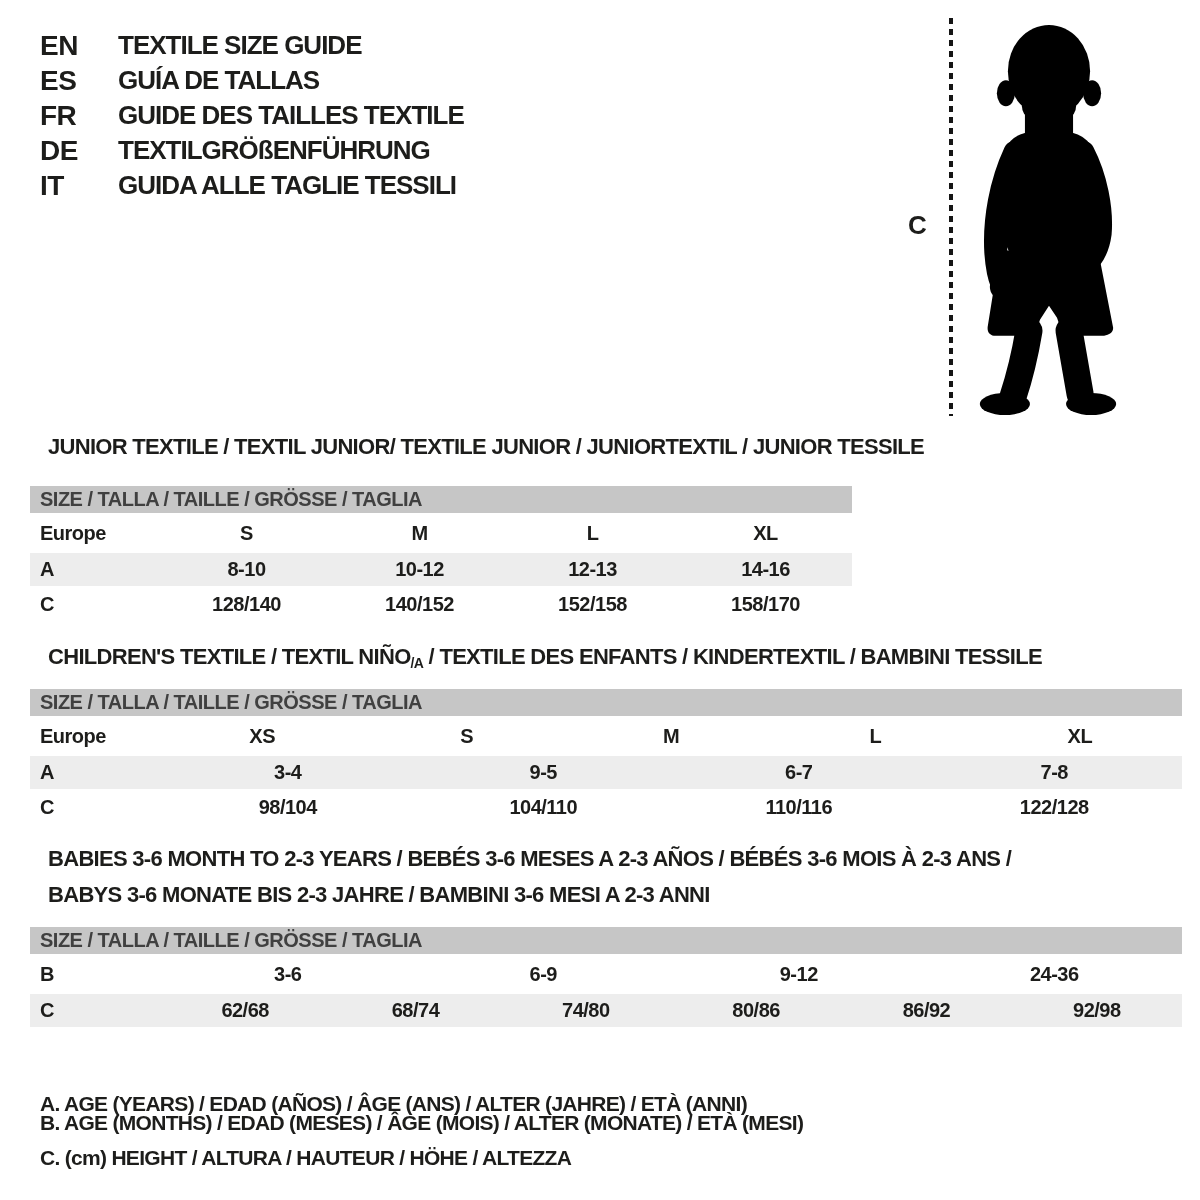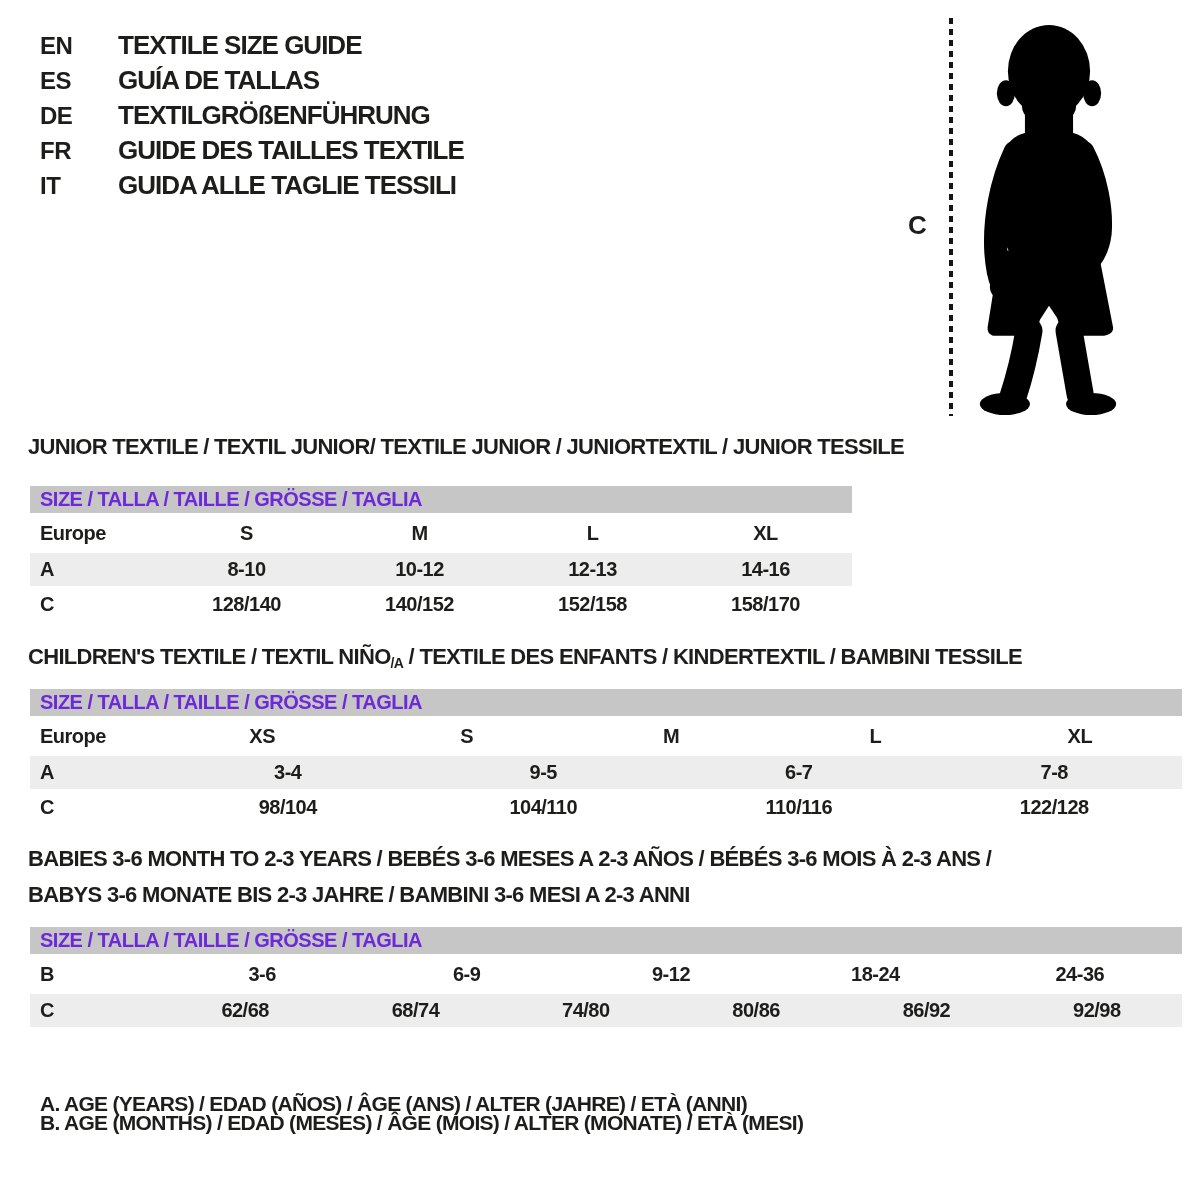--- a/index.html
+++ b/index.html
@@ -4,36 +4,36 @@
 <style>
   html,body{margin:0;padding:0;background:#fff;}
   #canvas{
     position:relative;width:1200px;height:1200px;background:#ffffff;overflow:hidden;
     font-family:"Liberation Sans","DejaVu Sans",sans-serif;
     color:#1d1d1b;-webkit-font-smoothing:antialiased;
   }
   
   .lang-block{position:absolute;left:40px;top:28px;}
   .lang-row{display:flex;height:35px;line-height:35px;}
-  .lang-code{width:78px;font-size:24px;font-weight:700;letter-spacing:-0.5px;}
+  .lang-code{width:78px;font-size:28px;font-weight:700;letter-spacing:-0.5px;}
   .lang-title{font-size:26px;font-weight:700;letter-spacing:-1px;}
   
   .dash-line{
     position:absolute;left:949px;top:18px;width:4px;height:398px;
     background:repeating-linear-gradient(to bottom,#151515 0 6px,transparent 6px 11px);
   }
   .c-label{position:absolute;left:908px;top:210px;font-size:26px;font-weight:700;}
   .silhouette{position:absolute;left:960px;top:14px;}
   
-  .sec-heading{position:absolute;left:28px;font-size:22px;font-weight:700;letter-spacing:-0.7px;white-space:nowrap;}
+  .sec-heading{position:absolute;left:48px;font-size:22px;font-weight:700;letter-spacing:-0.7px;white-space:nowrap;}
   .sec-heading .sub{font-size:14px;vertical-align:-4px;font-weight:700;}
   
   .size-table{position:absolute;left:30px;}
   .t-bar{
-    height:27px;line-height:27px;background:#c6c6c6;color:#6d28d9;
+    height:27px;line-height:27px;background:#c6c6c6;color:#404040;
     font-size:20px;font-weight:700;letter-spacing:-0.5px;
     padding-left:10px;margin-bottom:3px;
   }
   .t-row{display:flex;height:33px;line-height:33px;margin-bottom:2px;background:#ffffff;}
   .t-row.alt{background:#ededed;}
   .cell{flex:1;text-align:center;font-size:20px;font-weight:700;letter-spacing:-0.5px;}
   .cell.lbl{flex:0 0 120px;text-align:left;padding-left:10px;font-weight:700;}
   
   .legend-line{position:absolute;left:40px;font-size:21px;font-weight:700;letter-spacing:-0.7px;white-space:nowrap;}
 </style>
@@ -45,26 +45,26 @@
   <div class="lang-block">
     <div class="lang-row">
       <span class="lang-code">EN</span>
       <span class="lang-title">TEXTILE SIZE GUIDE</span>
     </div>
     <div class="lang-row">
       <span class="lang-code">ES</span>
       <span class="lang-title">GUÍA DE TALLAS</span>
     </div>
     <div class="lang-row">
+      <span class="lang-code">FR</span>
+      <span class="lang-title">GUIDE DES TAILLES TEXTILE</span>
+    </div>
+    <div class="lang-row">
       <span class="lang-code">DE</span>
       <span class="lang-title">TEXTILGRÖßENFÜHRUNG</span>
-    </div>
-    <div class="lang-row">
-      <span class="lang-code">FR</span>
-      <span class="lang-title">GUIDE DES TAILLES TEXTILE</span>
     </div>
     <div class="lang-row">
       <span class="lang-code">IT</span>
       <span class="lang-title">GUIDA ALLE TAGLIE TESSILI</span>
     </div>
   </div>
 
   <div class="dash-line"></div>
   <div class="c-label">C</div>
   <div class="silhouette">
@@ -147,30 +147,30 @@
 
   <div class="sec-heading" style="top:846px;">BABIES 3-6 MONTH TO 2-3 YEARS / BEBÉS 3-6 MESES A 2-3 AÑOS / BÉBÉS 3-6 MOIS À 2-3 ANS /</div>
   <div class="sec-heading" style="top:882px;">BABYS 3-6 MONATE BIS 2-3 JAHRE / BAMBINI 3-6 MESI A 2-3 ANNI</div>
   <div class="size-table" style="top:927px;width:1152px;">
     <div class="t-bar">SIZE / TALLA / TAILLE / GRÖSSE / TAGLIA</div>
     <div class="t-row" style="height:35px;line-height:35px;">
       <div class="cell lbl">B</div>
       <div class="cell">3-6</div>
       <div class="cell">6-9</div>
       <div class="cell">9-12</div>
-      <div class="cell">18-24</div>
       <div class="cell">24-36</div>
     </div>
     <div class="t-row alt">
       <div class="cell lbl">C</div>
       <div class="cell">62/68</div>
       <div class="cell">68/74</div>
       <div class="cell">74/80</div>
       <div class="cell">80/86</div>
       <div class="cell">86/92</div>
       <div class="cell">92/98</div>
     </div>
   </div>
 
   <div class="legend-line" style="top:1092px;">A. AGE (YEARS) / EDAD (AÑOS) / ÂGE (ANS) / ALTER (JAHRE) / ETÀ (ANNI)</div>
   <div class="legend-line" style="top:1111px;">B. AGE (MONTHS) / EDAD (MESES) / ÂGE (MOIS) / ALTER (MONATE) / ETÀ (MESI)</div>
+  <div class="legend-line" style="top:1146px;">C. (cm) HEIGHT / ALTURA / HAUTEUR / HÖHE / ALTEZZA</div>
 
 </div>
 
 </body></html>

